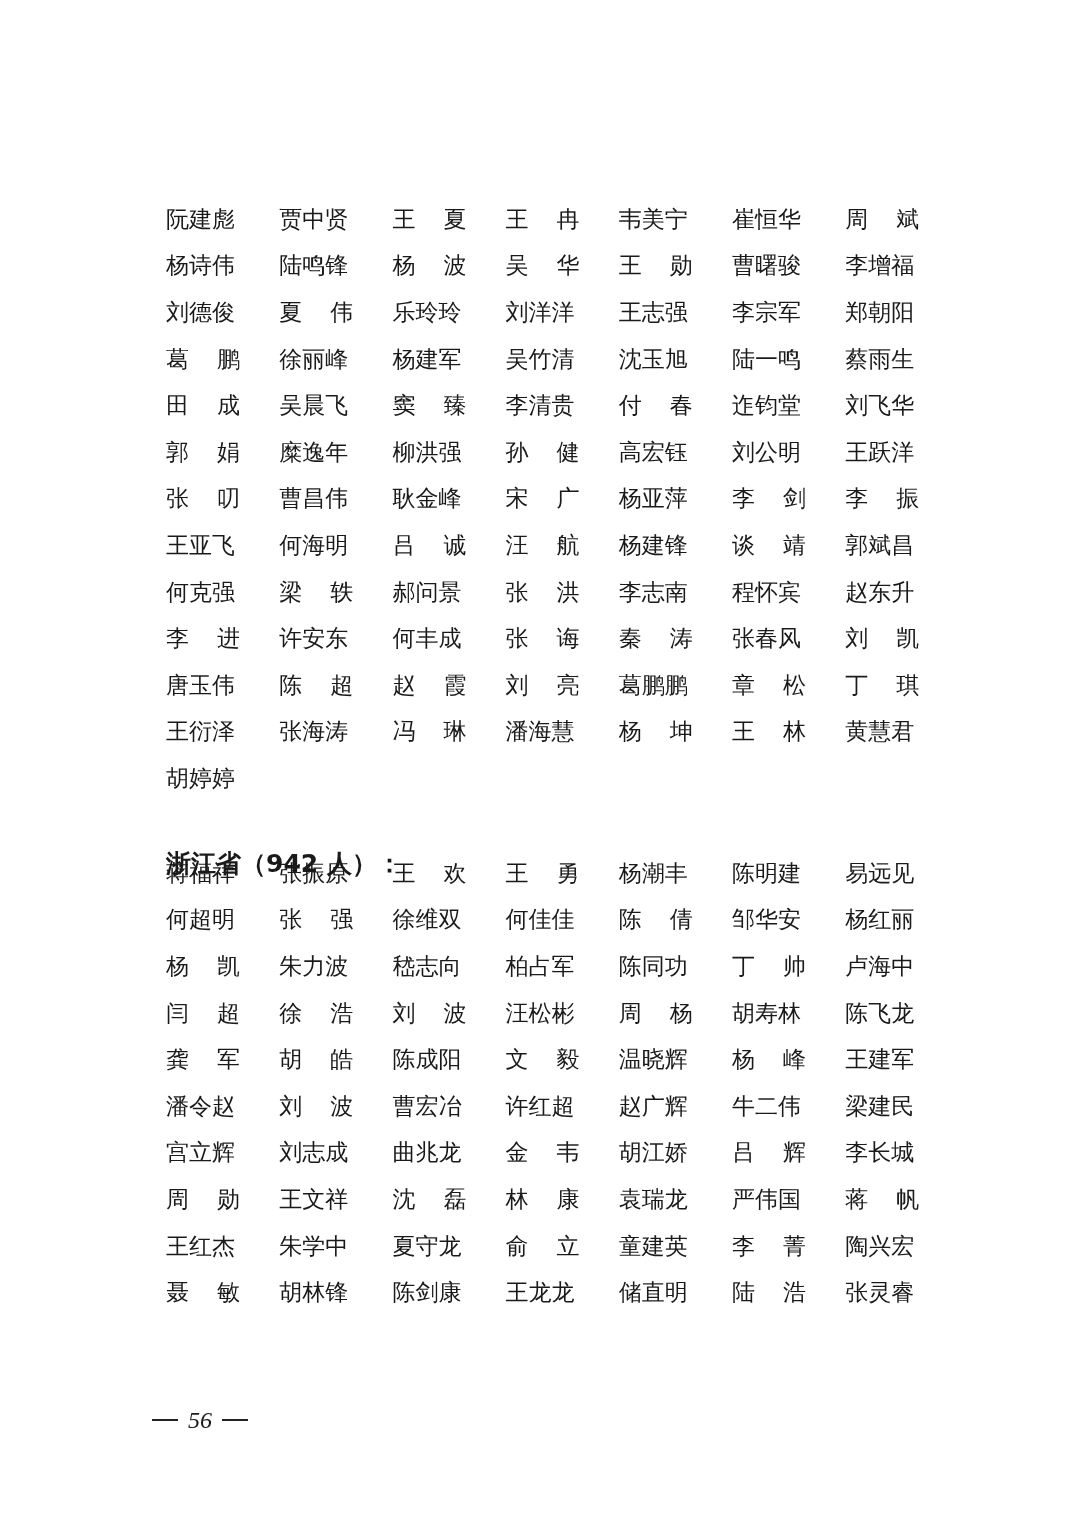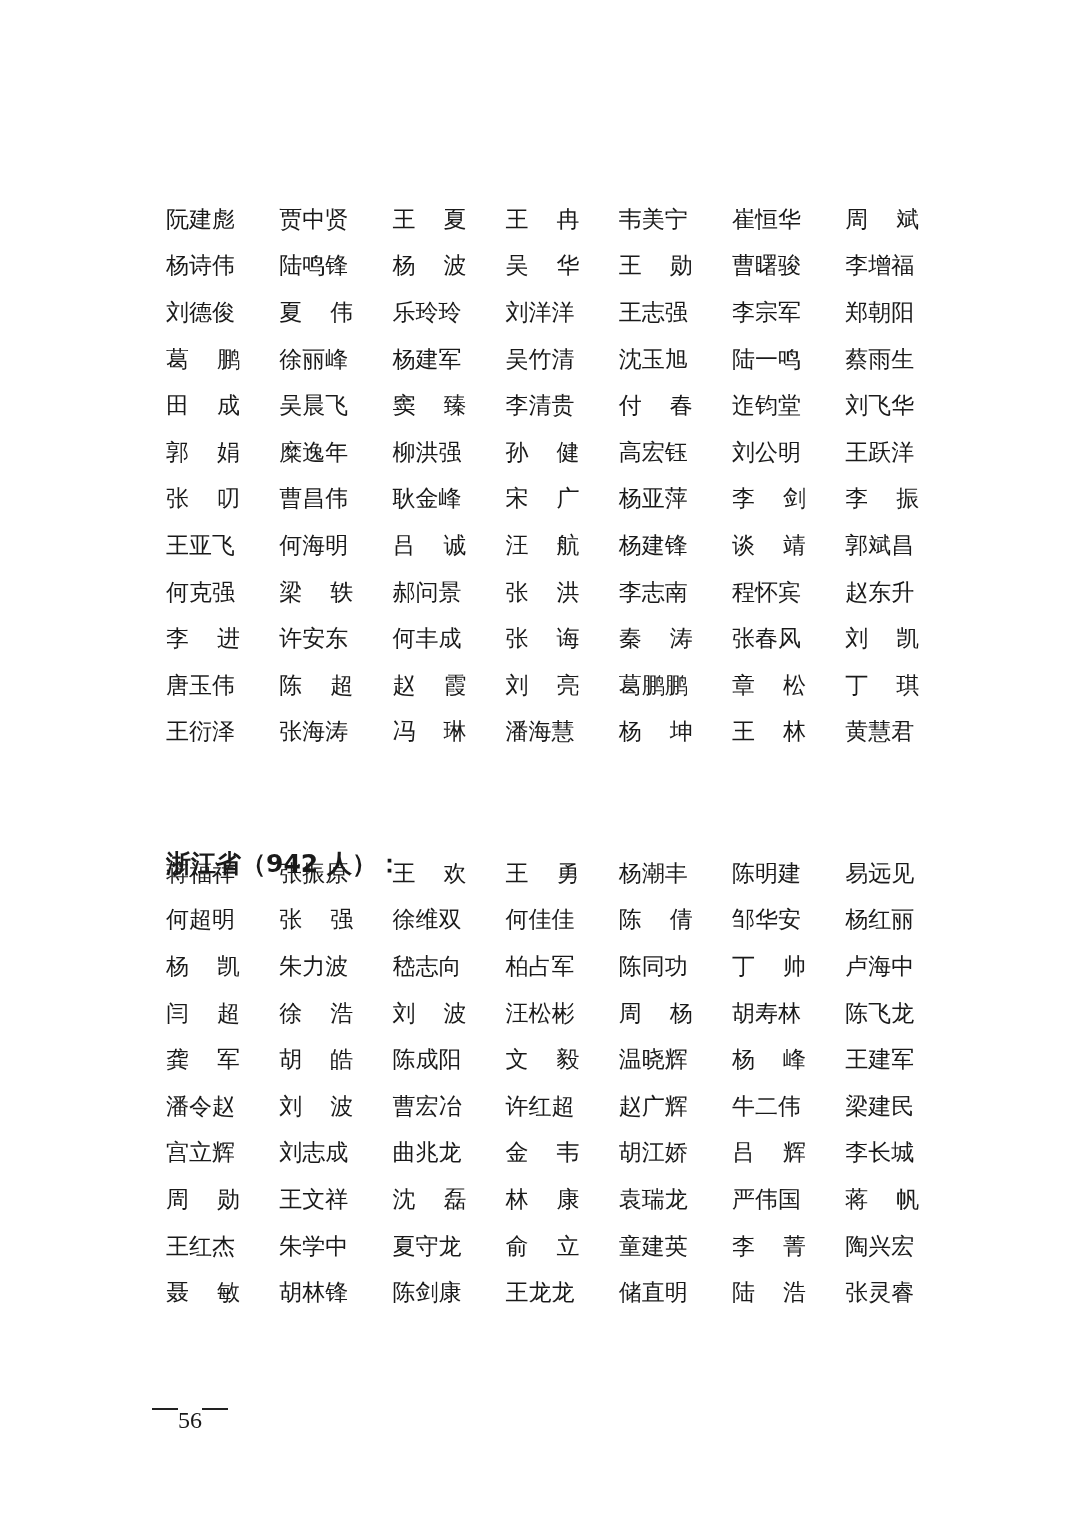--- a/index.html
+++ b/index.html
@@ -24,21 +24,21 @@
   .section-heading {
     position: absolute; left: 166px; top: 843px;
     font-size: 25px; font-weight: bold; line-height: 1;
     font-family: "DejaVu Sans", "Liberation Sans", sans-serif;
     margin-top: 8px;
   }
   .footer {
     position: absolute; left: 152px; top: 1408px;
     font-size: 24px; line-height: 1;
     font-family: "Liberation Serif", "DejaVu Serif", serif;
-    display: flex; align-items: flex-start; gap: 0;
+    display: flex; align-items: center; gap: 10px; font-style: italic;
   }
   .dash { display: inline-block; width: 26px; height: 1.5px; background: #222; }
 </style>
 </head>
 <body>
 
 <div class="page">
   <div class="name-grid" id="grid1" style="top:196px;">
       <div class="row">
         <div class="cell">阮建彪</div>
@@ -310,20 +310,23 @@
             <span>坤</span>
           </span>
         </div>
         <div class="cell">
           <span class="two">
             <span>王</span>
             <span>林</span>
           </span>
         </div>
         <div class="cell">黄慧君</div>
+      </div>
+      <div class="row">
+        <div class="cell">胡婷婷</div>
       </div>
     </div>
   <div class="section-heading">浙江省（942 人）：</div>
   <div class="name-grid" id="grid2" style="top:850px;">
       <div class="row">
         <div class="cell">蒋福祥</div>
         <div class="cell">张振原</div>
         <div class="cell">
           <span class="two">
             <span>王</span>

